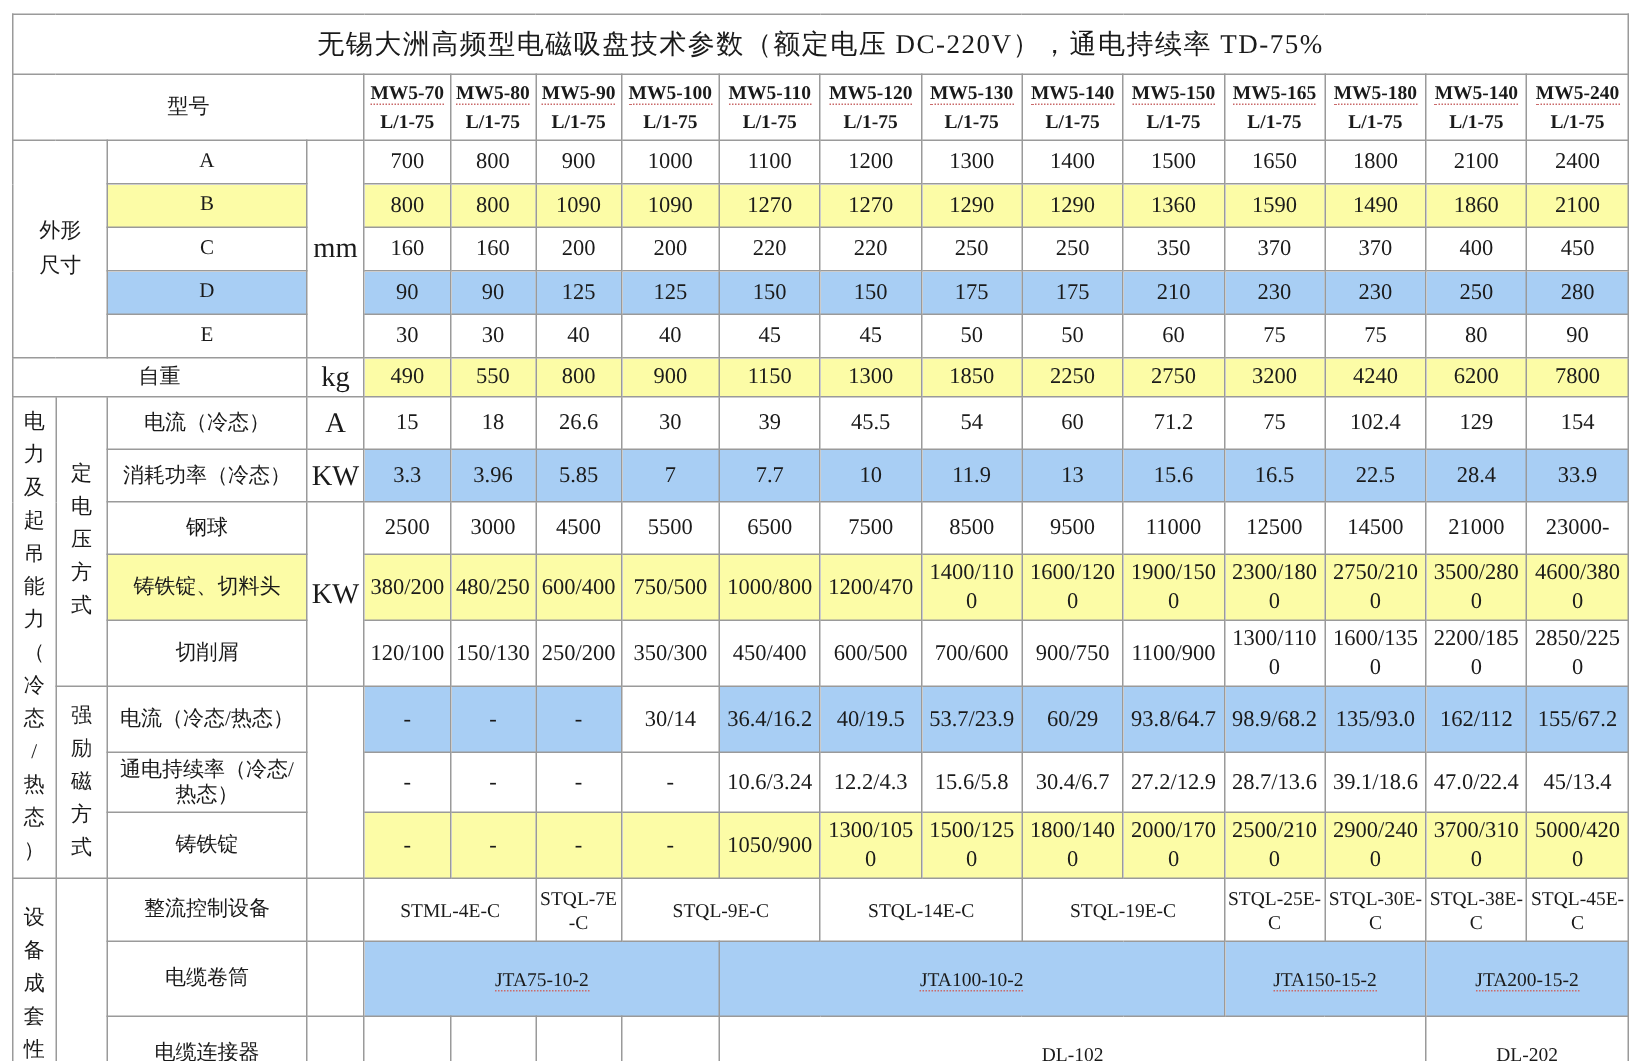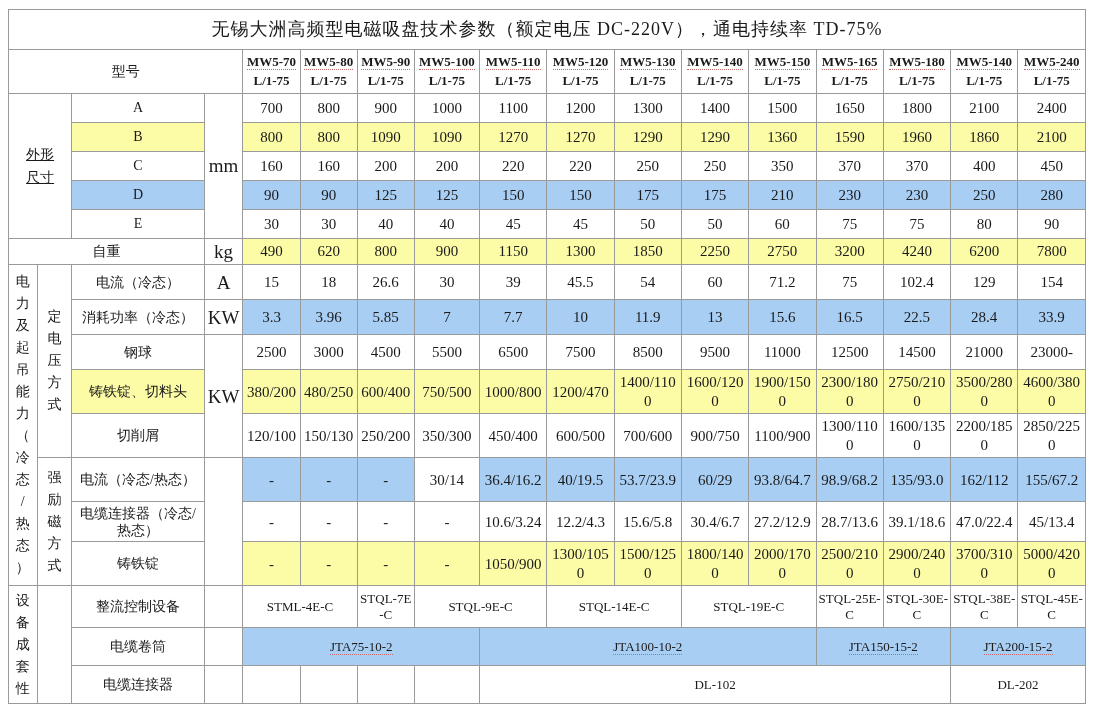--- a/index.html
+++ b/index.html
@@ -10,26 +10,26 @@
   .wrap{padding:9px 8px;}
   table{border-collapse:collapse;table-layout:fixed;width:1078px;}
   td{border:1px solid var(--grid);text-align:center;vertical-align:middle;
      padding:1px 2px;font-size:15px;line-height:1.22;word-break:break-all;overflow:hidden;}
   td.title{font-size:18px;letter-spacing:1px;word-break:normal;}
   td.lbl{font-size:14px;word-break:normal;}
   td.model{font-size:13px;word-break:normal;line-height:1.45;font-weight:bold;}
   td.unit{font-size:19px;word-break:normal;font-family:Liberation Serif, serif;}
   td.equip{font-size:13px;}
   td.vert{white-space:pre-line;line-height:22px;font-size:14px;padding:0;word-break:normal;}
-  td.twol{white-space:pre-line;line-height:23px;text-decoration:underline;}
+  td.twol{white-space:pre-line;line-height:23px;}
   .by{background:var(--yellow);}
   .bb{background:var(--blue);}
   .dotted{border-bottom:1px dotted var(--dot);}
   tr.rt{height:40px} tr.rm{height:44px} tr.rd{height:29px} tr.rw{height:19px}
-  tr.ra{height:35px} tr.rb{height:44px} tr.rc{height:40px} tr.re{height:42px} tr.rf{height:38px}
+  tr.ra{height:35px} tr.rb{height:44px} tr.rc{height:40px} tr.re{height:42px} tr.rf{height:50px}
 </style>
 </head>
 <body>
 
 <div class="wrap">
   <table id="spec-table">
     <colgroup id="cols">
         <col style="width: 28px;">
         <col style="width: 34px;">
         <col style="width: 130px;">
@@ -92,21 +92,21 @@
           <td class="by">800</td>
           <td class="by">800</td>
           <td class="by">1090</td>
           <td class="by">1090</td>
           <td class="by">1270</td>
           <td class="by">1270</td>
           <td class="by">1290</td>
           <td class="by">1290</td>
           <td class="by">1360</td>
           <td class="by">1590</td>
-          <td class="by">1960</td>
+          <td class="by">1490</td>
           <td class="by">1860</td>
           <td class="by">2100</td>
         </tr>
         <tr class="rd">
           <td class="lbl ">C</td>
           <td>160</td>
           <td>160</td>
           <td>200</td>
           <td>200</td>
           <td>220</td>
@@ -148,21 +148,21 @@
           <td>60</td>
           <td>75</td>
           <td>75</td>
           <td>80</td>
           <td>90</td>
         </tr>
         <tr class="rw">
           <td colspan="3" class="lbl">自重</td>
           <td class="unit">kg</td>
           <td class="by">490</td>
-          <td class="by">620</td>
+          <td class="by">550</td>
           <td class="by">800</td>
           <td class="by">900</td>
           <td class="by">1150</td>
           <td class="by">1300</td>
           <td class="by">1850</td>
           <td class="by">2250</td>
           <td class="by">2750</td>
           <td class="by">3200</td>
           <td class="by">4240</td>
           <td class="by">6200</td>
@@ -286,21 +286,21 @@
           <td class="bb">40/19.5</td>
           <td class="bb">53.7/23.9</td>
           <td class="bb">60/29</td>
           <td class="bb">93.8/64.7</td>
           <td class="bb">98.9/68.2</td>
           <td class="bb">135/93.0</td>
           <td class="bb">162/112</td>
           <td class="bb">155/67.2</td>
         </tr>
         <tr class="rc">
-          <td class="lbl ">电缆连接器（冷态/热态）</td>
+          <td class="lbl ">通电持续率（冷态/热态）</td>
           <td>-</td>
           <td>-</td>
           <td>-</td>
           <td>-</td>
           <td>10.6/3.24</td>
           <td>12.2/4.3</td>
           <td>15.6/5.8</td>
           <td>30.4/6.7</td>
           <td>27.2/12.9</td>
           <td>28.7/13.6</td>

